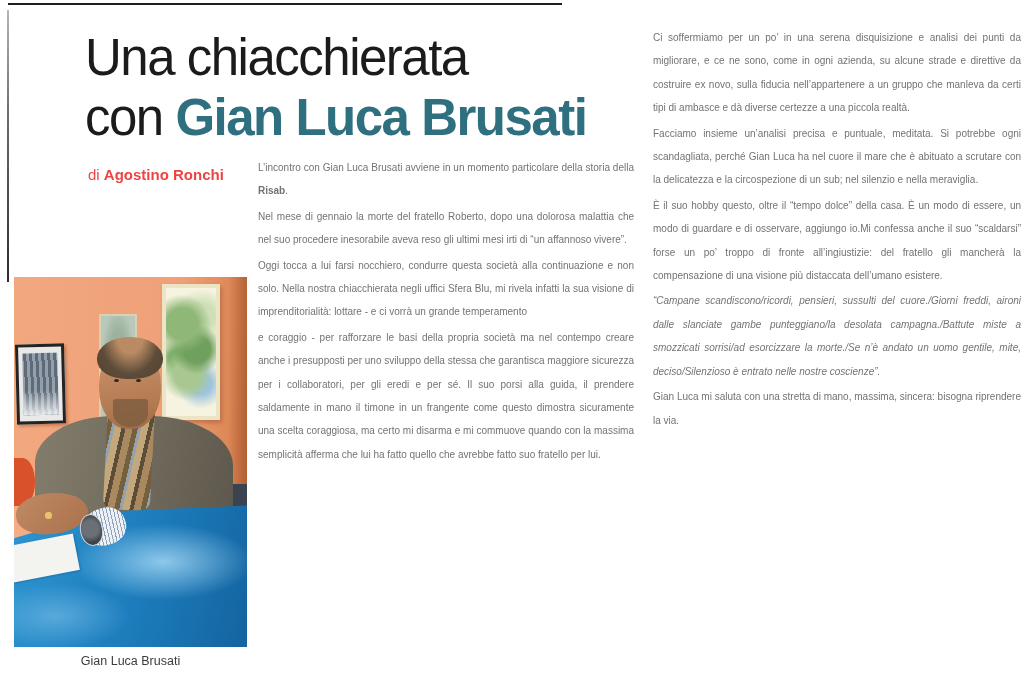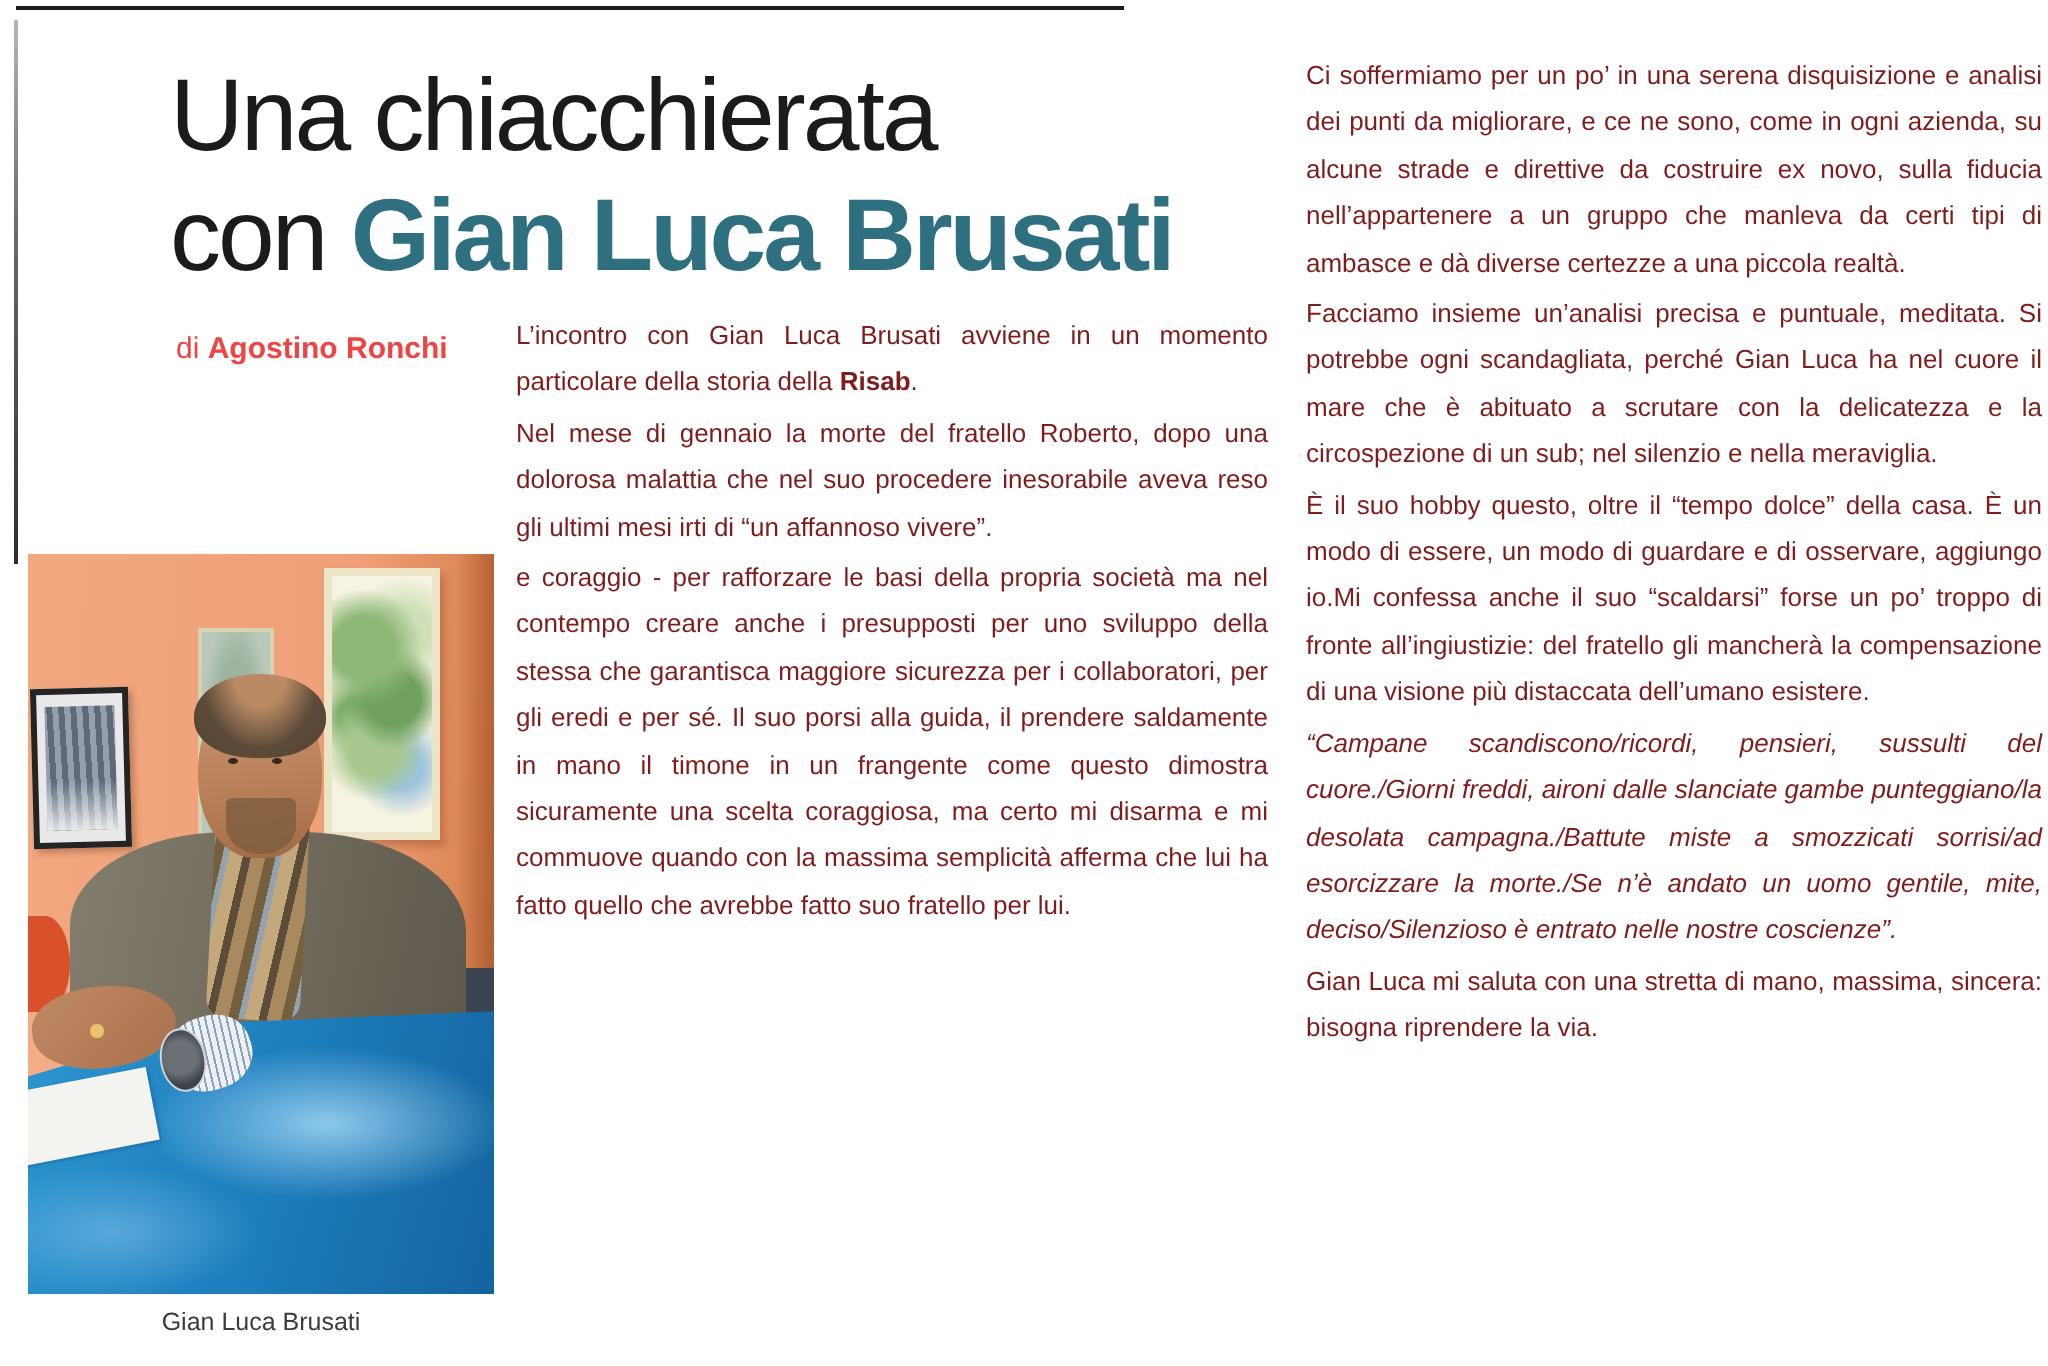--- a/index.html
+++ b/index.html
@@ -79,21 +79,21 @@
   .ring{left:13.5%;top:63.5%;width:2.6%;height:1.8%;background:#e8c36a;border-radius:50%;}
   .shirt-cuff{left:30%;top:62.5%;width:18%;height:10%;transform:rotate(-18deg);
     background:repeating-linear-gradient(95deg,#eef1f4 0 2.5px,#8ea2bd 2.5px 3.5px);
     border-radius:45%;}
   .wristwatch{left:28.5%;top:64%;width:9%;height:8%;transform:rotate(-10deg);
     background:radial-gradient(circle at 45% 45%,#6a7076 0 40%,#3d4248 70%);
     border:1px solid #cfd4d9;border-radius:50%;}
   .caption{position:absolute;left:14px;top:654px;width:233px;text-align:center;
     font-size:12.5px;color:#3c3c3c;}
   
-  .col{position:absolute;font-size:13px;line-height:23.4px;color:#7f1d1d;
+  .col{position:absolute;font-size:10px;line-height:23.4px;color:#737373;
     text-align:justify;hyphens:auto;-webkit-hyphens:auto;}
   .col-middle{left:258px;top:156px;width:376px;}
   .col-right{left:653px;top:26px;width:368px;}
   .para{margin:0 0 2px 0;}
   .para.italic{font-style:italic;}
 </style>
 </head>
 <body>
 
 <div class="page">
@@ -127,20 +127,21 @@
     <div class="ring"></div>
     <div class="shirt-cuff"></div>
     <div class="wristwatch"></div>
   </figure>
 
   <div class="caption">Gian Luca Brusati</div>
 
   <div class="col col-middle" lang="it">
       <p class="para"><span>L’incontro con Gian Luca Brusati avviene in un momento particolare della storia della </span><span class="bold">Risab</span><span>.</span></p>
       <p class="para"><span>Nel mese di gennaio la morte del fratello Roberto, dopo una dolorosa malattia che nel suo procedere inesorabile aveva reso gli ultimi mesi irti di “un affannoso vivere”.</span></p>
+      <p class="para"><span>Oggi tocca a lui farsi nocchiero, condurre questa società alla continuazione e non solo. Nella nostra chiacchierata negli uffici Sfera Blu, mi rivela infatti la sua visione di imprenditorialità: lottare - e ci vorrà un grande temperamento</span></p>
       <p class="para"><span>e coraggio - per rafforzare le basi della propria società ma nel contempo creare anche i presupposti per uno sviluppo della stessa che garantisca maggiore sicurezza per i collaboratori, per gli eredi e per sé. Il suo porsi alla guida, il prendere saldamente in mano il timone in un frangente come questo dimostra sicuramente una scelta coraggiosa, ma certo mi disarma e mi commuove quando con la massima semplicità afferma che lui ha fatto quello che avrebbe fatto suo fratello per lui.</span></p>
     </div>
   <div class="col col-right" lang="it">
       <p class="para"><span>Ci soffermiamo per un po’ in una serena disquisizione e analisi dei punti da migliorare, e ce ne sono, come in ogni azienda, su alcune strade e direttive da costruire ex novo, sulla fiducia nell’appartenere a un gruppo che manleva da certi tipi di ambasce e dà diverse certezze a una piccola realtà.</span></p>
       <p class="para"><span>Facciamo insieme un’analisi precisa e puntuale, meditata. Si potrebbe ogni scandagliata, perché Gian Luca ha nel cuore il mare che è abituato a scrutare con la delicatezza e la circospezione di un sub; nel silenzio e nella meraviglia.</span></p>
       <p class="para"><span>È il suo hobby questo, oltre il “tempo dolce” della casa. È un modo di essere, un modo di guardare e di osservare, aggiungo io.Mi confessa anche il suo “scaldarsi” forse un po’ troppo di fronte all’ingiustizie: del fratello gli mancherà la compensazione di una visione più distaccata dell’umano esistere.</span></p>
       <p class="para italic"><span>“Campane scandiscono/ricordi, pensieri, sussulti del cuore./Giorni freddi, aironi dalle slanciate gambe punteggiano/la desolata campagna./Battute miste a smozzicati sorrisi/ad esorcizzare la morte./Se n’è andato un uomo gentile, mite, deciso/Silenzioso è entrato nelle nostre coscienze”.</span></p>
       <p class="para"><span>Gian Luca mi saluta con una stretta di mano, massima, sincera: bisogna riprendere la via.</span></p>
     </div>
 

